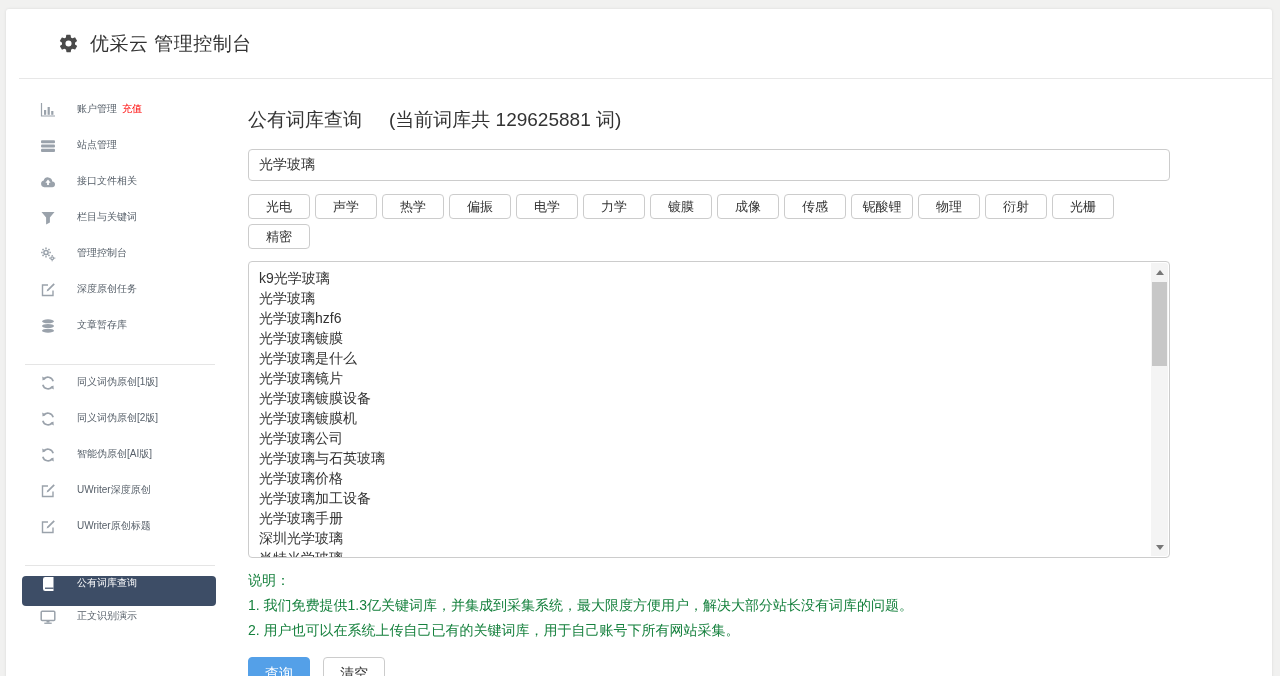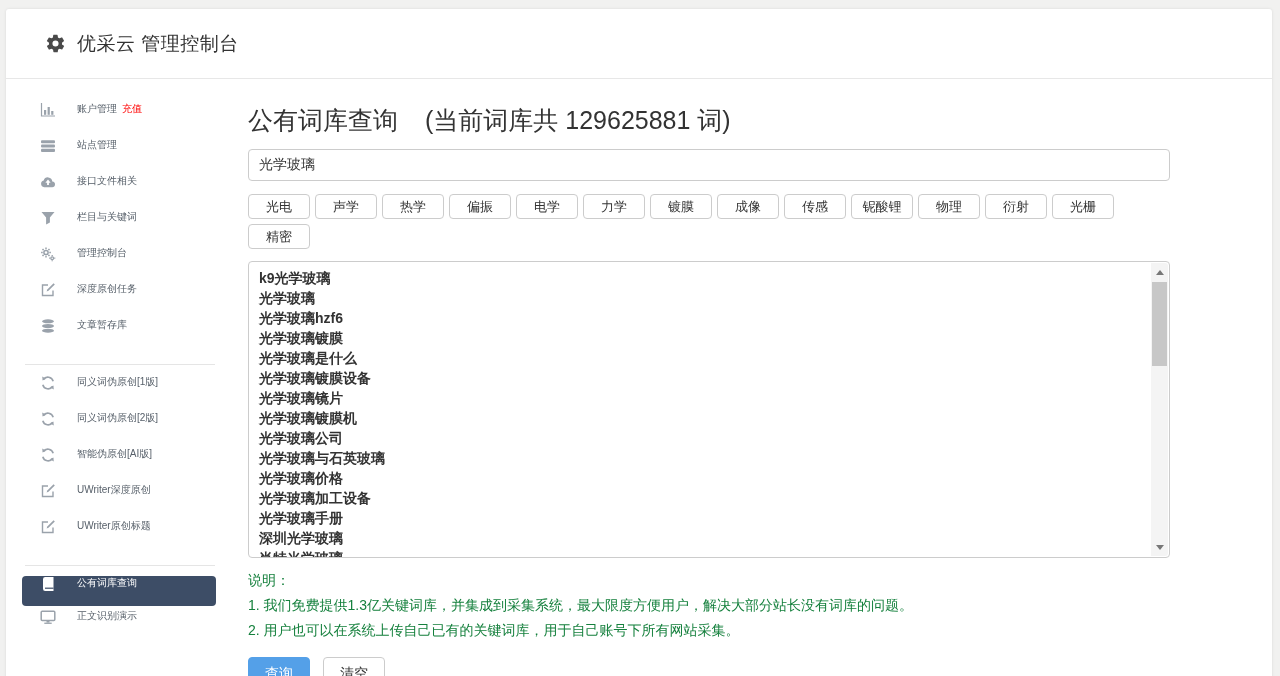--- a/index.html
+++ b/index.html
@@ -2,47 +2,47 @@
 <html><head>
 <meta charset="utf-8">
 <style>
   * { margin:0; padding:0; box-sizing:border-box; }
   html,body { width:1280px; height:676px; overflow:hidden; }
   body { background:#f1f1f0; font-family:"Liberation Sans","DejaVu Sans",sans-serif; position:relative; }
   .container { position:absolute; top:9px; left:6px; width:1266px; height:900px;
                background:#fff; border-radius:3px; box-shadow:0 0 3px rgba(0,0,0,.10); }
   
   .header { height:70px; border-bottom:1px solid #e7e7e7; display:flex; align-items:center;
-            padding-left:39px; gap:11px; }
+            padding-left:39px; gap:11px;margin-left:13px; }
   .header-title { font-size:19px; color:#333; letter-spacing:.5px; }
   
   .page-body { display:flex; }
   .sidebar { width:242px; flex-shrink:0; padding-top:23px; }
   .nav-item { display:flex; height:36px; margin-left:16px; width:194px;
               padding-left:18px; gap:20px; font-size:10px; color:#57606a; cursor:pointer;
               border-radius:4px; white-space:nowrap; }
   .nav-item .nicon { width:17px; height:16px; color:#9aa2ab; display:flex; align-items:center; flex-shrink:0; }
   .nav-item.active { background:#3d4d66; color:#fff; height:30px; margin-top:3px; margin-bottom:3px; }
   .nav-item.active .nicon { color:#fff; }
   .badge-red { color:#ff0000; margin-left:5px; }
   .nav-divider { height:1px; background:#e5e5e5; margin:10px 33px 10px 19px; }
   
   .main { padding-top:28px; width:922px; }
-  .page-title { font-size:25px; color:#333; line-height:26px; }
+  .page-title { font-size:19px; color:#333; line-height:26px; }
   .page-title .subtitle { margin-left:27px; }
   .search-input { margin-top:16px; width:922px; height:32px; border:1px solid #ccc; border-radius:4px;
                   padding:0 10px; font-size:14px; color:#333; outline:none;
                   font-family:"Liberation Sans","DejaVu Sans",sans-serif; }
   .tags { margin-top:13px; width:922px; display:flex; flex-wrap:wrap; gap:5px; }
   .tag { width:62px; height:25px; border:1px solid #ccc; border-radius:4px; background:#fff;
          font-size:13px; color:#333; text-align:center; line-height:23px; cursor:pointer; }
   .listbox { margin-top:12px; width:922px; height:297px; border:1px solid #ccc; border-radius:4px;
              position:relative; overflow:hidden; }
   .list-inner { padding:6px 24px 0 10px; font-size:14px; color:#333; }
-  .list-item { line-height:20px; white-space:nowrap; cursor:default;font-weight:bold; }
+  .list-item { line-height:20px; white-space:nowrap; cursor:default; }
   
   .vscroll { position:absolute; top:1px; right:1px; bottom:1px; width:17px; background:#f4f4f4;
              border-radius:0 3px 3px 0; }
   .scroll-btn { position:absolute; left:0; width:17px; height:16px; display:flex; align-items:center;
                 justify-content:center; }
   .scroll-btn.up { top:1px; } .scroll-btn.down { bottom:1px; }
   .tri-up { width:0; height:0; border-left:4px solid transparent; border-right:4px solid transparent;
             border-bottom:5px solid #777; }
   .tri-down { width:0; height:0; border-left:4px solid transparent; border-right:4px solid transparent;
               border-top:5px solid #777; }
@@ -261,22 +261,22 @@
         <button class="tag">精密</button>
       </div>
 
       <div class="listbox">
         <div class="list-inner">
           <div class="list-item">k9光学玻璃</div>
           <div class="list-item">光学玻璃</div>
           <div class="list-item">光学玻璃hzf6</div>
           <div class="list-item">光学玻璃镀膜</div>
           <div class="list-item">光学玻璃是什么</div>
+          <div class="list-item">光学玻璃镜片</div>
           <div class="list-item">光学玻璃镀膜设备</div>
-          <div class="list-item">光学玻璃镜片</div>
           <div class="list-item">光学玻璃镀膜机</div>
           <div class="list-item">光学玻璃公司</div>
           <div class="list-item">光学玻璃与石英玻璃</div>
           <div class="list-item">光学玻璃价格</div>
           <div class="list-item">光学玻璃加工设备</div>
           <div class="list-item">光学玻璃手册</div>
           <div class="list-item">深圳光学玻璃</div>
           <div class="list-item">肖特光学玻璃</div>
         </div>
         <div class="vscroll">

